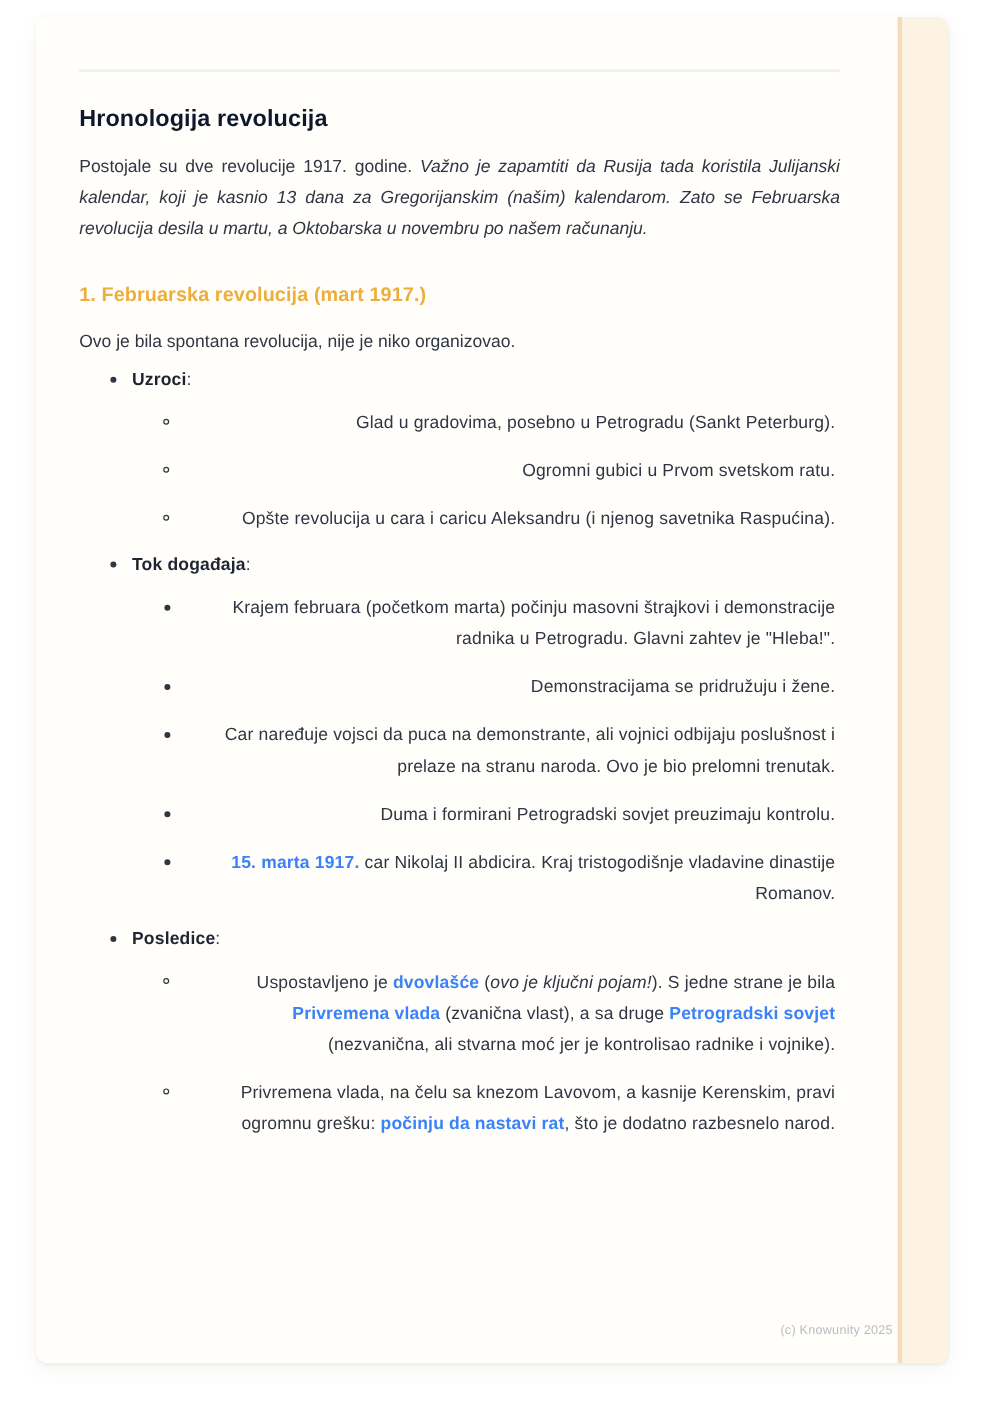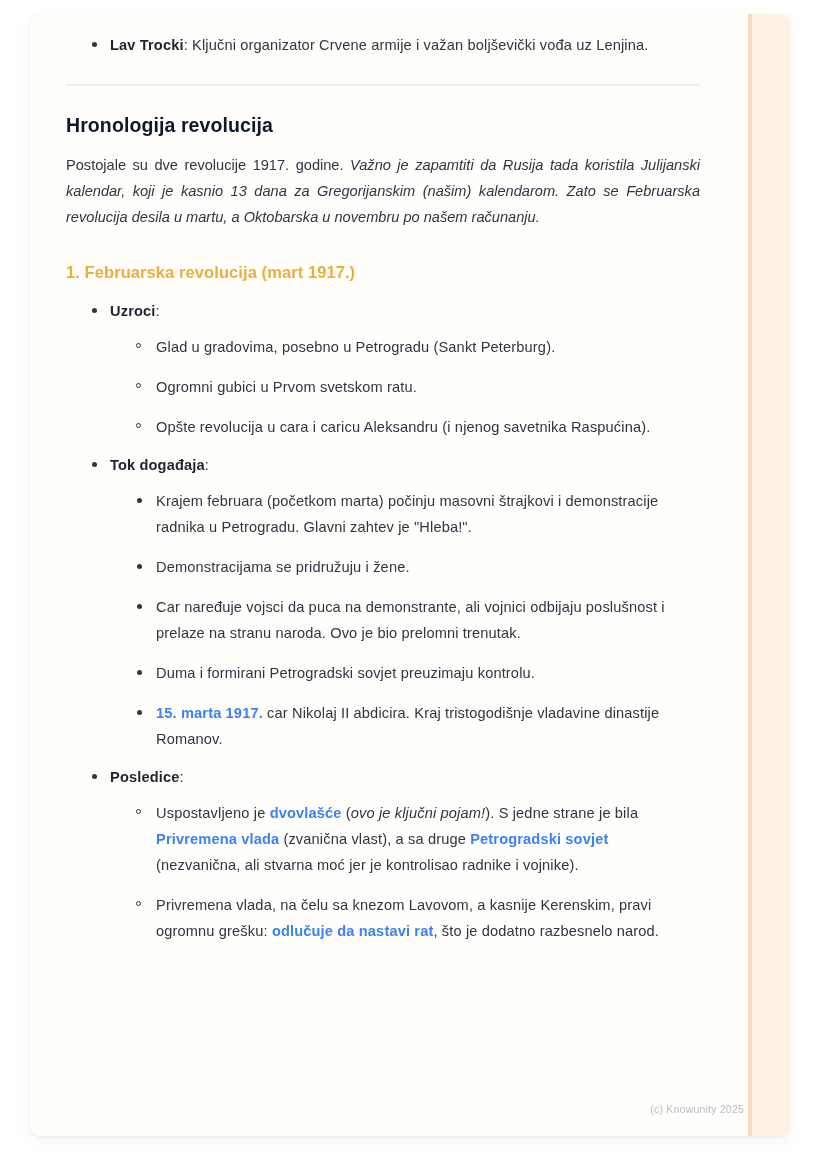--- a/index.html
+++ b/index.html
@@ -131,22 +131,23 @@
     background: #2f3542;
   }
 
   ul.lvl2 {
     margin: 10px 0 0 0;
     padding: 0 0 0 26px;
     list-style: none;
   }
   ul.lvl2 > li {
     position: relative;
-    margin: 0 16px 14px 0;
+    margin: 0 4px 14px 0;
     padding-left: 20px;
+    text-align: right;
   }
   
   ul.lvl2.hollow > li::before {
     content: "";
     position: absolute;
     left: 0;
     top: 9px;
     width: 5px;
     height: 5px;
     border-radius: 50%;
@@ -190,33 +191,31 @@
 
 <div id="page">
   <div id="sheet">
 
     <div id="right-rule"></div>
     <div id="right-band"></div>
 
     <div id="content">
 
       <ul class="lvl1">
-        <li>
-          <span class="group-label">Lav Trocki</span><span>: </span><span>Ključni organizator Crvene armije i važan boljševički vođa uz Lenjina.</span>
-        </li>
       </ul>
 
       <hr class="rule">
 
       <h2 class="section-title">Hronologija revolucija</h2>
 
       <p class="para justified"><span>Postojale su dve revolucije 1917. godine. </span><i>Važno je zapamtiti da Rusija tada koristila Julijanski kalendar, koji je kasnio 13 dana za Gregorijanskim (našim) kalendarom. Zato se Februarska revolucija desila u martu, a Oktobarska u novembru po našem računanju.</i></p>
 
       <h3 class="sub-title">1. Februarska revolucija (mart 1917.)</h3>
 
+      <p class="para">Ovo je bila spontana revolucija, nije je niko organizovao.</p>
 
       <ul class="lvl1">
 
         <li>
           <span class="group-label">Uzroci</span><span>:</span>
           <ul class="lvl2 hollow">
             <li>Glad u gradovima, posebno u Petrogradu (Sankt Peterburg).</li>
             <li>Ogromni gubici u Prvom svetskom ratu.</li>
             <li>Opšte revolucija u cara i caricu Aleksandru (i njenog savetnika Raspućina).</li>
           </ul>
@@ -230,21 +229,21 @@
             <li><span>Car naređuje vojsci da puca na demonstrante, ali vojnici odbijaju poslušnost i prelaze na stranu naroda. Ovo je bio prelomni trenutak.</span></li>
             <li><span>Duma i formirani Petrogradski sovjet preuzimaju kontrolu.</span></li>
             <li><b>15. marta 1917.</b><span> car Nikolaj II abdicira. Kraj tristogodišnje vladavine dinastije Romanov.</span></li>
           </ul>
         </li>
 
         <li>
           <span class="group-label">Posledice</span><span>:</span>
           <ul class="lvl2 hollow">
             <li><span>Uspostavljeno je </span><b>dvovlašće</b><span> (</span><i>ovo je ključni pojam!</i><span>). S jedne strane je bila </span><b>Privremena vlada</b><span> (zvanična vlast), a sa druge </span><b>Petrogradski sovjet</b><span> (nezvanična, ali stvarna moć jer je kontrolisao radnike i vojnike).</span></li>
-            <li><span>Privremena vlada, na čelu sa knezom Lavovom, a kasnije Kerenskim, pravi ogromnu grešku: </span><b>odlučuje da nastavi rat</b><span>, što je dodatno razbesnelo narod.</span></li>
+            <li><span>Privremena vlada, na čelu sa knezom Lavovom, a kasnije Kerenskim, pravi ogromnu grešku: </span><b>počinju da nastavi rat</b><span>, što je dodatno razbesnelo narod.</span></li>
           </ul>
         </li>
 
       </ul>
 
     </div>
 
     <div id="footer-note">(c) Knowunity 2025</div>
 
   </div>

